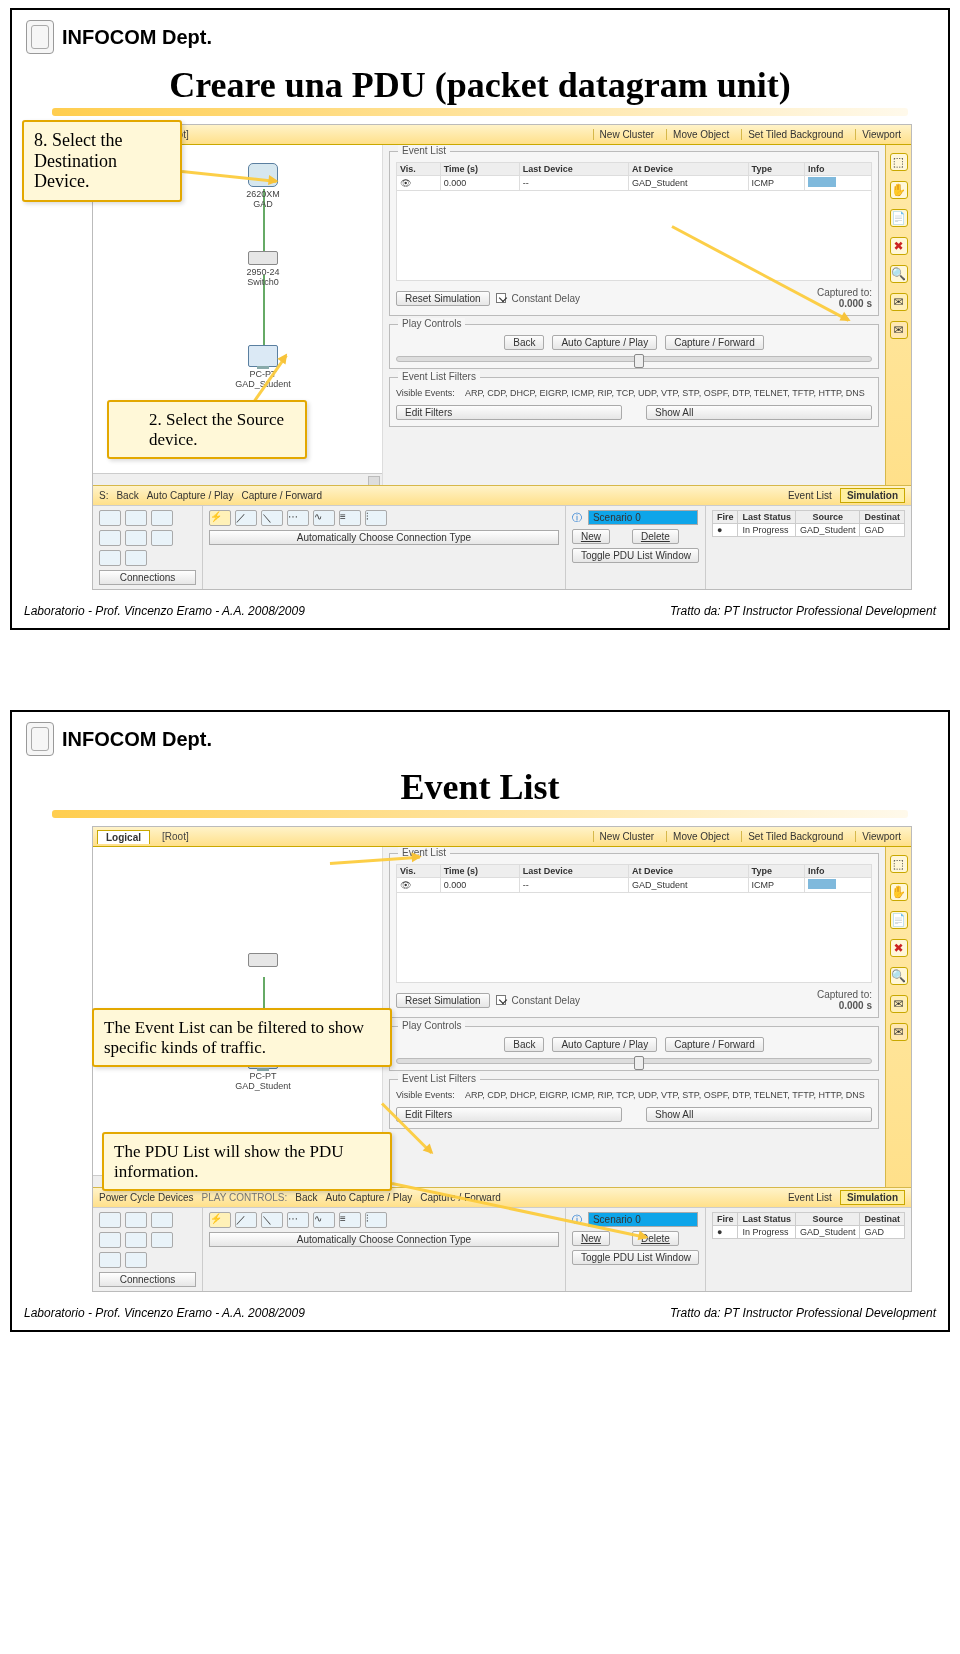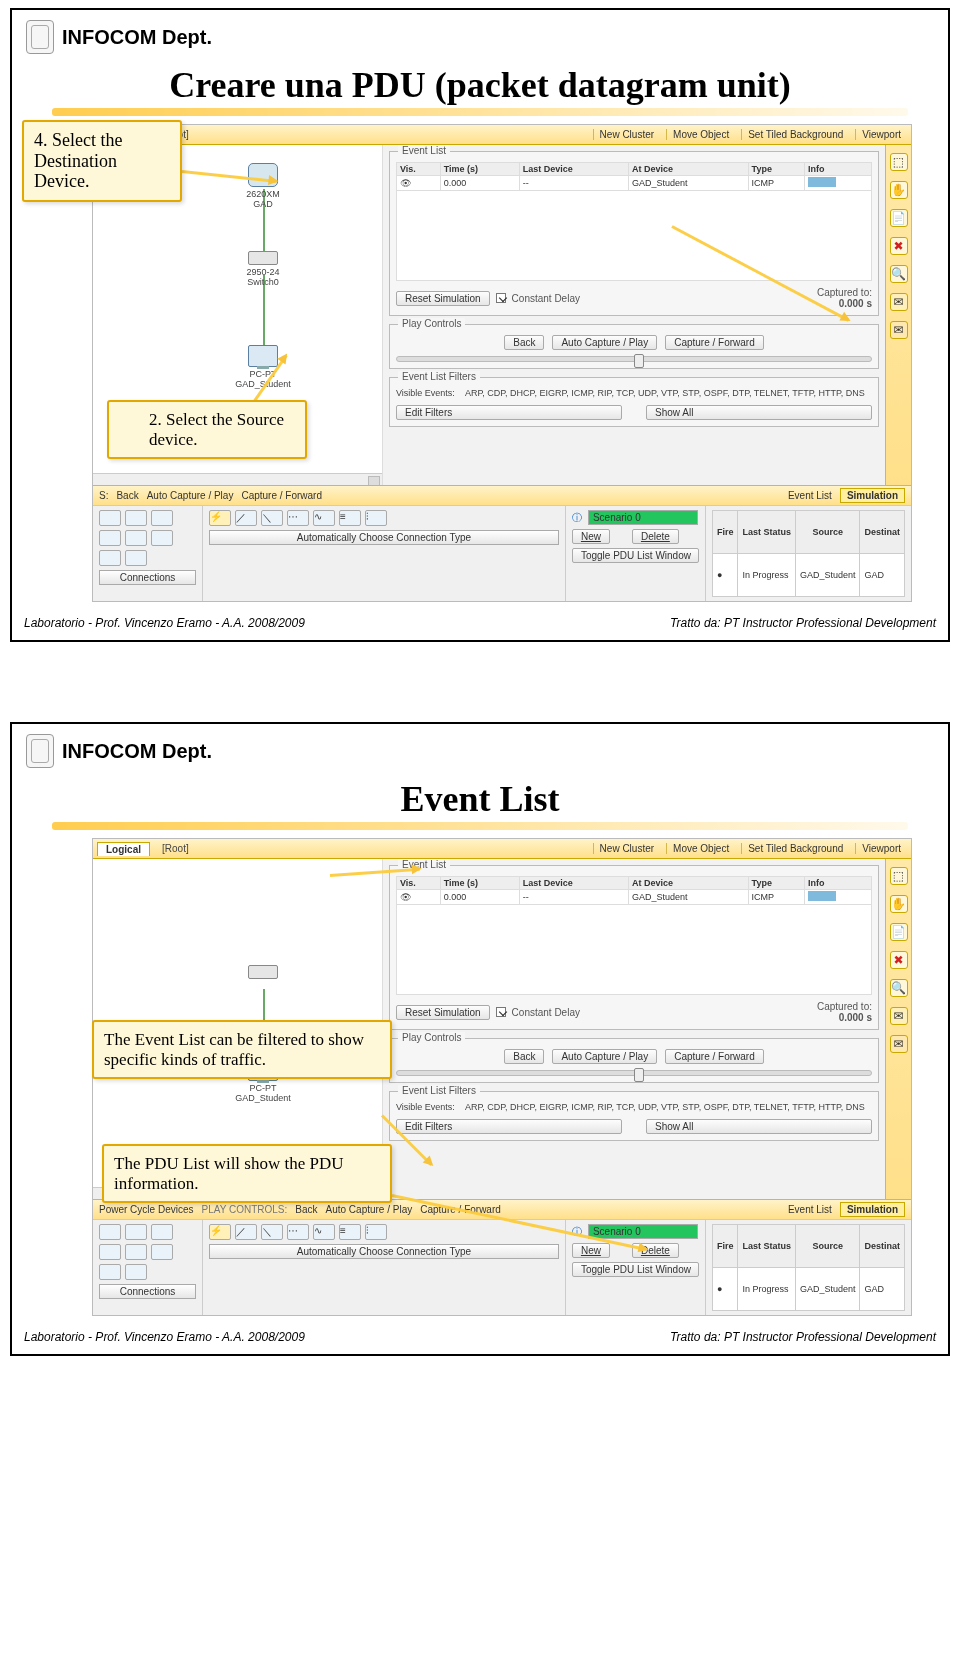--- a/index.html
+++ b/index.html
@@ -219,27 +219,27 @@
   }
   .longbtn{
     display:block; text-align:center;
     border:1px solid #aaa; background:linear-gradient(#fff,#e6e6e6);
     padding:1px 4px; margin-top:4px; font-size:10px;
   }
   .scenario{
     display:flex; flex-direction:column; gap:4px; align-items:flex-start;
   }
   .scenario .sel{
-    border:1px solid #aaa; background:#22c55e; padding:1px 4px; width:110px;
+    border:1px solid #aaa; background:#0ea5e9; padding:1px 4px; width:110px;
   }
   .scenario .btns{ display:flex; gap:22px;text-decoration:underline; }
   .pdu-table{
     border-collapse:collapse; font-size:9px; background:#fff;
   }
-  .pdu-table th,.pdu-table td{ border:1px solid #ccc; padding:16px 4px; white-space:nowrap;}
+  .pdu-table th,.pdu-table td{ border:1px solid #ccc; padding:1px 4px; white-space:nowrap;}
   .pdu-table th{ background:#eee;}
   
   .callout{
     position:absolute;
     background:#fff8d8;
     border:2px solid #e3a800;
     border-radius:3px;
     box-shadow: 2px 2px 4px rgba(0,0,0,.15);
     font-family:"Comic Sans MS","Comic Sans",cursive;
     font-size:18px;
@@ -275,21 +275,21 @@
 
 <div class="page">
   <div class="dept-row">
     <div class="crest"></div>
     <div class="dept-name">INFOCOM Dept.</div>
   </div>
 
   <div class="title">Creare una PDU (packet datagram unit)</div>
   <div class="title-underline"></div>
 
-  <div class="callout" style="left:10px; top:110px; width:160px;">4. Select the Destination Device.</div>
+  <div class="callout" style="left:10px; top:110px; width:160px;">8. Select the Destination Device.</div>
   <div class="pointer" style="left:170px; top:160px; width:95px; transform:rotate(6deg);"></div>
 
   <div class="app-shell">
     <div class="topbar">
       <span class="tab-logical">Logical</span>
       <span class="crumb">[Root]</span>
       <span class="topbar-spacer"></span>
       <span class="topbar-item">New Cluster</span>
       <span class="topbar-item">Move Object</span>
       <span class="topbar-item">Set Tiled Background</span>

